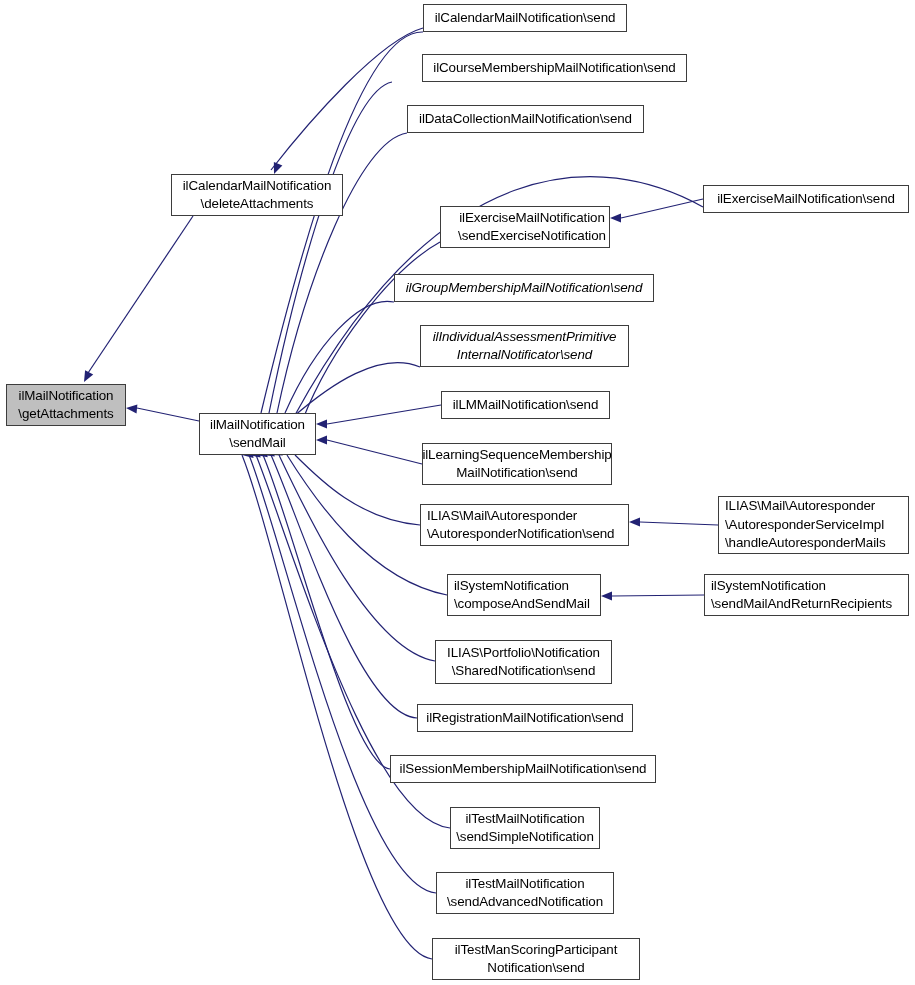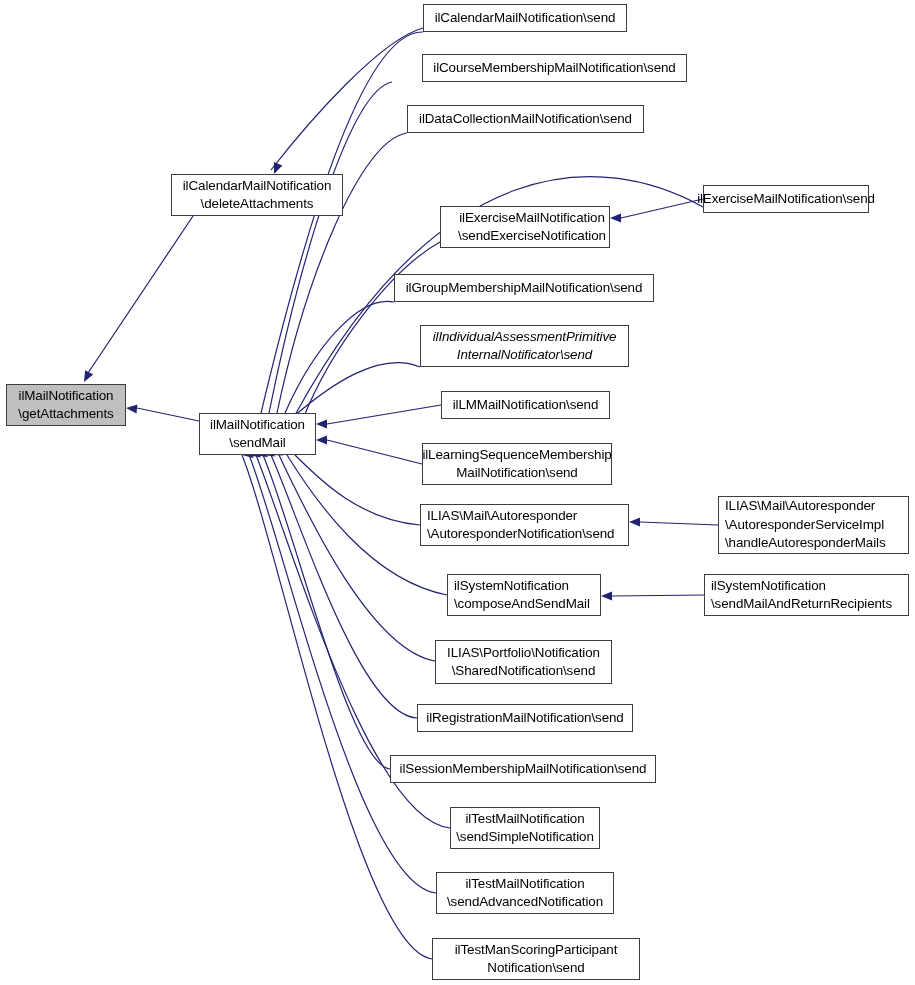--- a/index.html
+++ b/index.html
@@ -104,22 +104,22 @@
       <polygon points="0,0 -11,-4.6 -11,4.6" fill="#222273" transform="translate(274,174) rotate(112)"></polygon>
     </svg>
   <div id="nodes-layer">
       <div class="node filled" style="left: 6px; top: 384px; width: 120px; height: 42px;"><span class="line">ilMailNotification</span><span class="line">\getAttachments</span></div>
       <div class="node" style="left: 171px; top: 174px; width: 172px; height: 42px;"><span class="line">ilCalendarMailNotification</span><span class="line">\deleteAttachments</span></div>
       <div class="node" style="left: 199px; top: 413px; width: 117px; height: 42px;"><span class="line">ilMailNotification</span><span class="line">\sendMail</span></div>
       <div class="node" style="left: 423px; top: 4px; width: 204px; height: 28px;"><span class="line">ilCalendarMailNotification\send</span></div>
       <div class="node" style="left: 392px; top: 54px; width: 265px; height: 28px; margin-left: 30px;"><span class="line">ilCourseMembershipMailNotification\send</span></div>
       <div class="node" style="left: 407px; top: 105px; width: 237px; height: 28px;"><span class="line">ilDataCollectionMailNotification\send</span></div>
       <div class="node" style="left: 440px; top: 206px; width: 170px; height: 42px; padding-left: 14px;"><span class="line">ilExerciseMailNotification</span><span class="line">\sendExerciseNotification</span></div>
-      <div class="node" style="left: 703px; top: 185px; width: 166px; height: 28px;"><span class="line">ilExerciseMailNotification\send</span></div>
-      <div class="node" style="left: 394px; top: 274px; width: 260px; height: 28px;"><span class="line">ilGroupMembershipMailNotification\send</span></div>
+      <div class="node" style="left: 703px; top: 185px; width: 206px; height: 28px;"><span class="line">ilExerciseMailNotification\send</span></div>
+      <div class="node" style="left: 394px; top: 274px; width: 260px; height: 28px; font-style: italic;"><span class="line">ilGroupMembershipMailNotification\send</span></div>
       <div class="node" style="left: 420px; top: 325px; width: 209px; height: 42px; font-style: italic;"><span class="line">ilIndividualAssessmentPrimitive</span><span class="line">InternalNotificator\send</span></div>
       <div class="node" style="left: 441px; top: 391px; width: 169px; height: 28px;"><span class="line">ilLMMailNotification\send</span></div>
       <div class="node" style="left: 422px; top: 443px; width: 190px; height: 42px;"><span class="line">ilLearningSequenceMembership</span><span class="line">MailNotification\send</span></div>
       <div class="node left" style="left: 420px; top: 504px; width: 209px; height: 42px;"><span class="line">ILIAS\Mail\Autoresponder</span><span class="line">\AutoresponderNotification\send</span></div>
       <div class="node left" style="left: 718px; top: 496px; width: 191px; height: 58px;"><span class="line">ILIAS\Mail\Autoresponder</span><span class="line">\AutoresponderServiceImpl</span><span class="line">\handleAutoresponderMails</span></div>
       <div class="node left" style="left: 447px; top: 574px; width: 154px; height: 42px;"><span class="line">ilSystemNotification</span><span class="line">\composeAndSendMail</span></div>
       <div class="node left" style="left: 704px; top: 574px; width: 205px; height: 42px;"><span class="line">ilSystemNotification</span><span class="line">\sendMailAndReturnRecipients</span></div>
       <div class="node" style="left: 435px; top: 640px; width: 177px; height: 44px;"><span class="line">ILIAS\Portfolio\Notification</span><span class="line">\SharedNotification\send</span></div>
       <div class="node" style="left: 417px; top: 704px; width: 216px; height: 28px;"><span class="line">ilRegistrationMailNotification\send</span></div>
       <div class="node" style="left: 390px; top: 755px; width: 266px; height: 28px;"><span class="line">ilSessionMembershipMailNotification\send</span></div>

